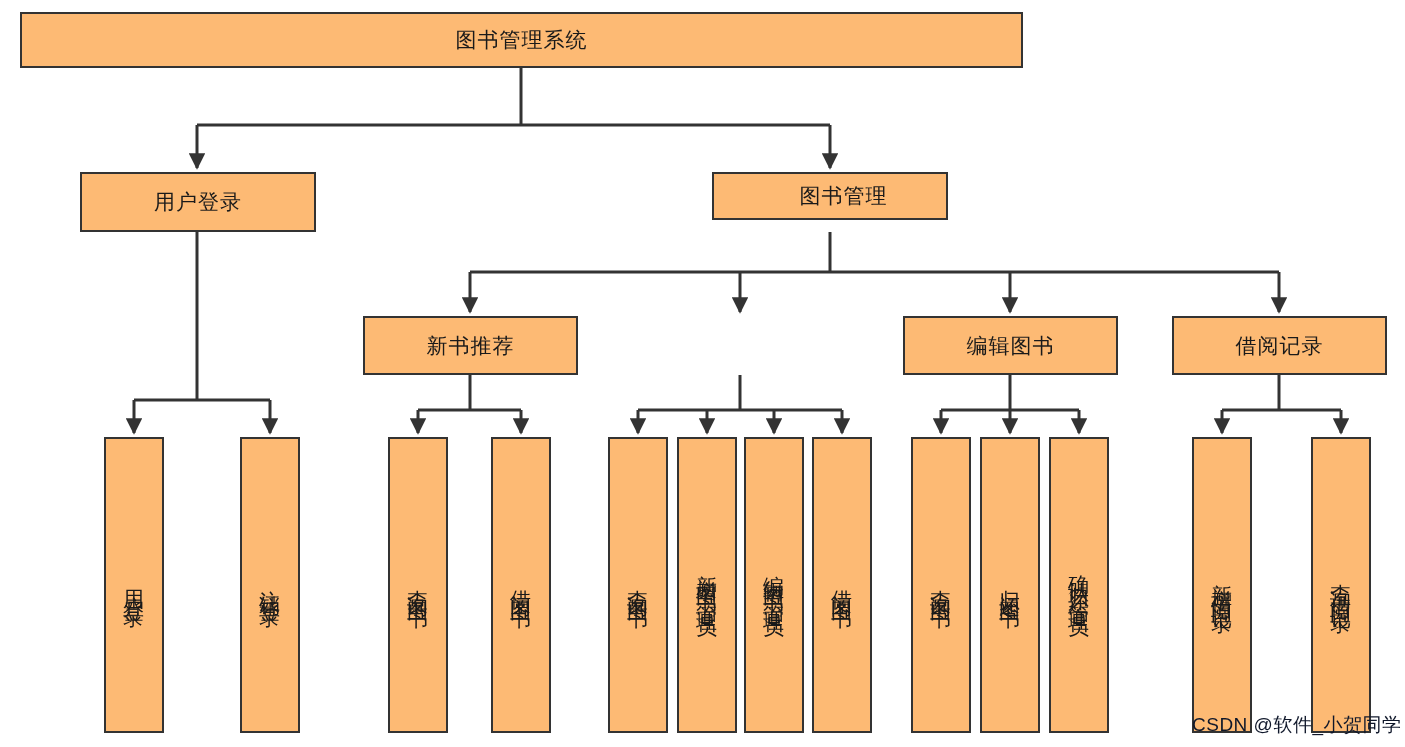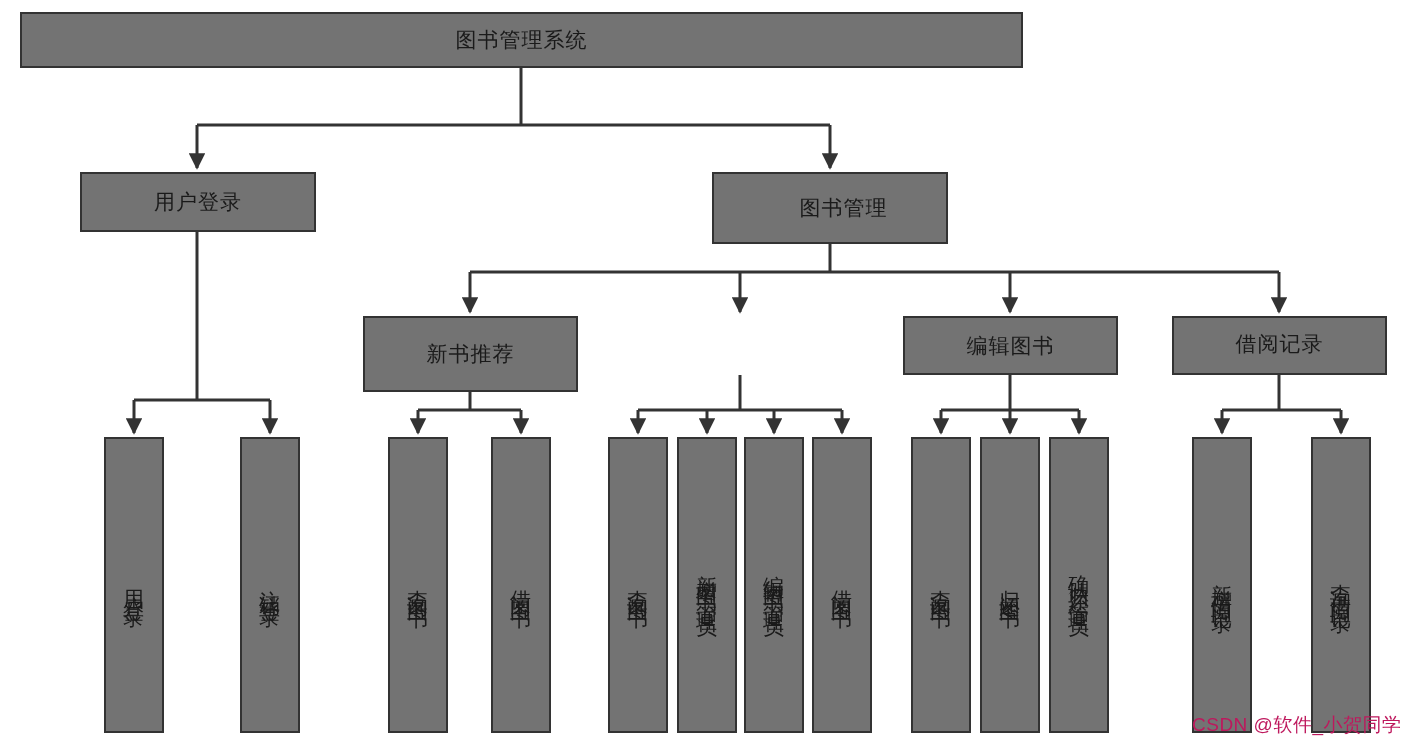--- a/index.html
+++ b/index.html
@@ -22,21 +22,21 @@
     left: 0;
     top: 0;
     width: 1405px;
     height: 747px;
     pointer-events: none;
   }
   .node {
     position: absolute;
     box-sizing: border-box;
     border: 2px solid #333333;
-    background: #737373;
+    background: #fdba74;
     display: flex;
     align-items: center;
     justify-content: center;
     color: #1a1a1a;
   }
   .node.horiz {
     font-size: 21px;
     letter-spacing: 1px;
     line-height: 1.2;
   }
@@ -50,21 +50,21 @@
     text-align: center;
   }
   .node.vert > span {
     display: block;
   }
   .watermark {
     position: absolute;
     left: 1192px;
     top: 712px;
     font-size: 19px;
-    color: #be185d;
+    color: #0f172a;
     white-space: nowrap;
     letter-spacing: 0.5px;
   }
 </style>
 </head>
 <body>
 
 <div id="canvas">
 
   <svg class="wires" viewBox="0 0 1405 747" xmlns="http://www.w3.org/2000/svg">
@@ -115,25 +115,25 @@
       <path d="M 1279 375 L 1279 410"></path>
       <path d="M 1222 410 L 1341 410"></path>
       <path d="M 1222 410 L 1222 433" marker-end="url(#arrow)"></path>
       <path d="M 1341 410 L 1341 433" marker-end="url(#arrow)"></path>
     </g>
   </svg>
 
   <div class="node horiz" style="left:20px; top:12px; width:1003px; height:56px;">图书管理系统</div>
 
   <div class="node horiz" style="left:80px; top:172px; width:236px; height:60px;">用户登录</div>
-  <div class="node horiz" style="left:712px; top:172px; width:236px; height:72px;padding-left:27px;">图书管理</div>
+  <div class="node horiz" style="left:712px; top:172px; width:236px; height:48px;padding-left:27px;">图书管理</div>
 
-  <div class="node horiz" style="left:363px; top:316px; width:215px; height:76px;">新书推荐</div>
+  <div class="node horiz" style="left:363px; top:316px; width:215px; height:59px;">新书推荐</div>
   <div class="node horiz" style="left:903px; top:316px; width:215px; height:59px;">编辑图书</div>
-  <div class="node horiz" style="left:1172px; top:316px; width:215px; height:59px;font-family:Liberation Mono, monospace;">借阅记录</div>
+  <div class="node horiz" style="left:1172px; top:316px; width:215px; height:59px;">借阅记录</div>
 
   <div class="node vert" style="left:104px; top:437px; width:60px; height:296px;">
     <span>用户登录</span>
   </div>
   <div class="node vert" style="left:240px; top:437px; width:60px; height:296px;">
     <span>注销登录</span>
   </div>
 
   <div class="node vert" style="left:388px; top:437px; width:60px; height:296px;">
     <span>查询图书</span>

